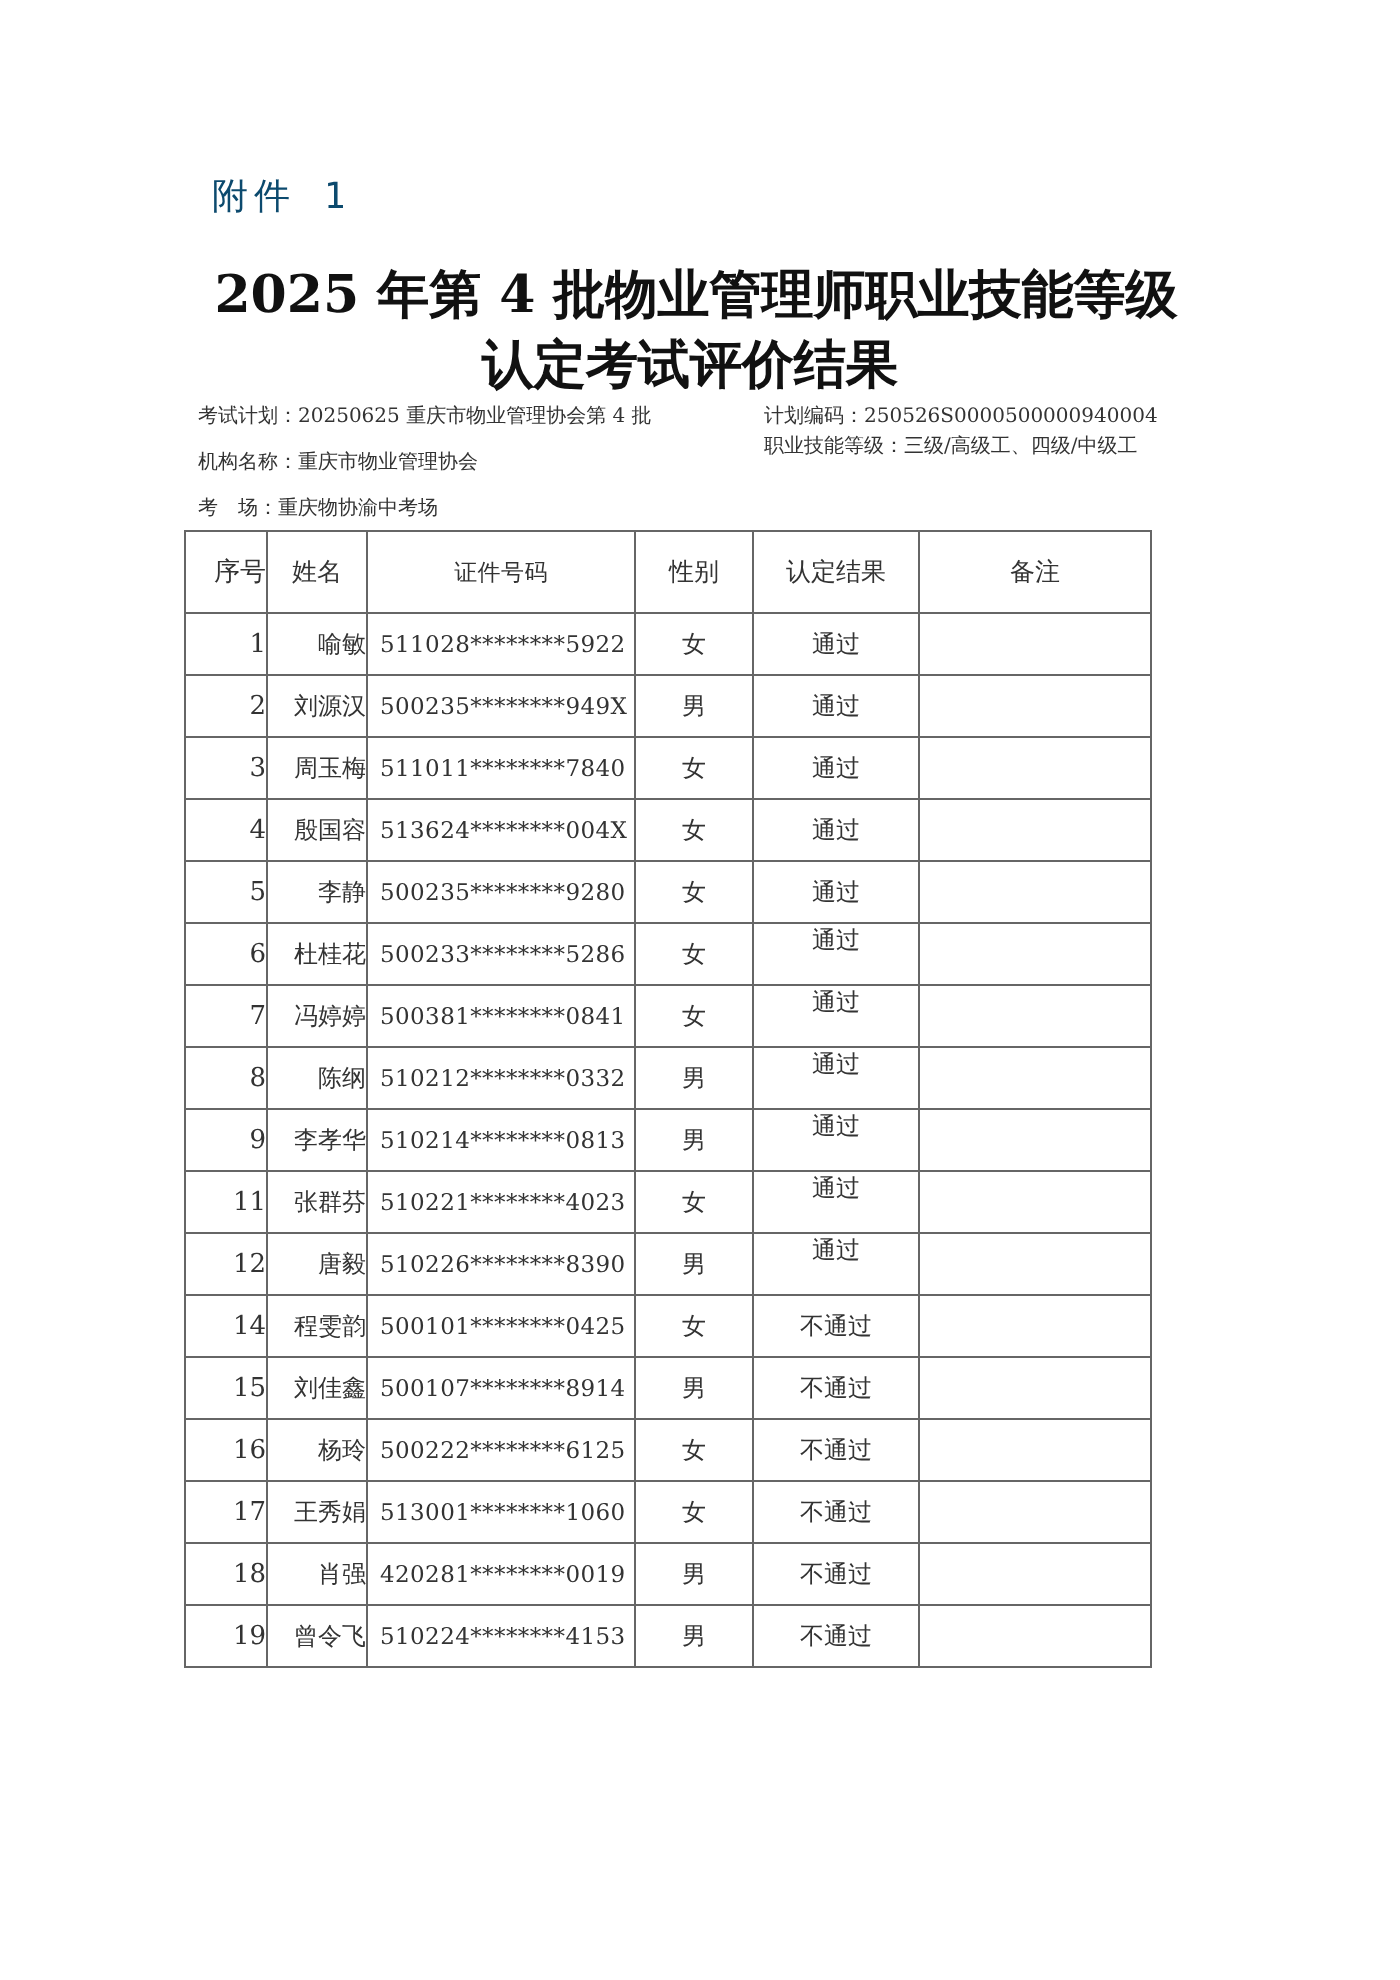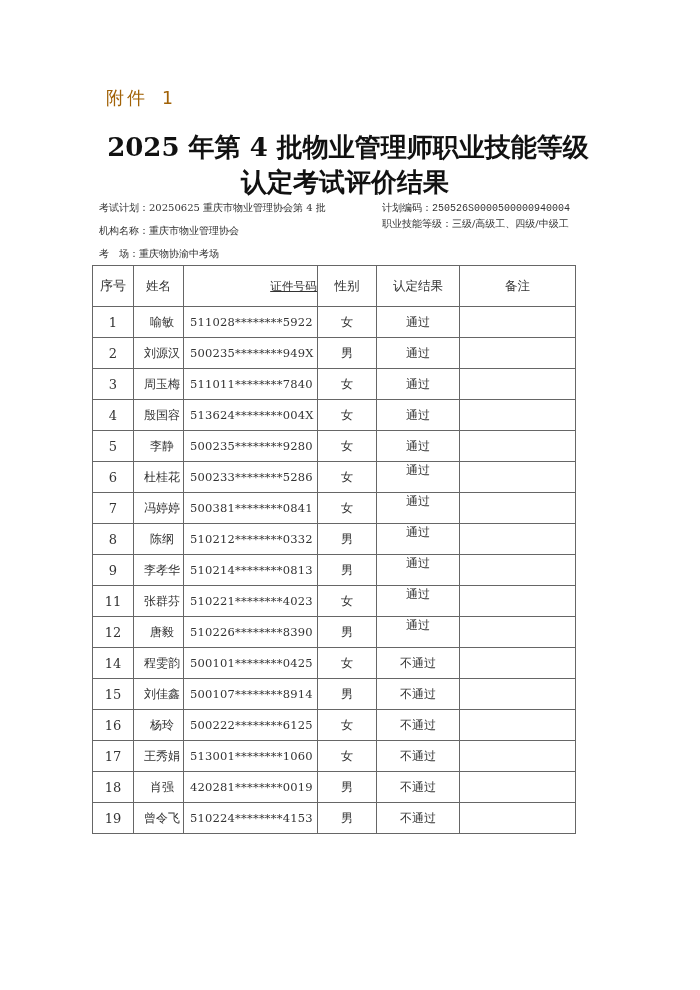--- a/index.html
+++ b/index.html
@@ -1,47 +1,47 @@
 <!DOCTYPE html>
 <html><head>
 <meta charset="utf-8">
 <style>
   html, body { margin:0; padding:0; background:#ffffff; }
   body { width:700px; height:990px; position:relative; overflow:hidden;
          font-family:"DejaVu Serif","Liberation Serif",serif; color:#222; }
-  .attach { position:absolute; left:106px; top:86px; font-size:18px; letter-spacing:3px; color:#a16207;
+  .attach { position:absolute; left:106px; top:86px; font-size:18px; letter-spacing:3px; color:#0c4a6e;
             font-family:"DejaVu Sans Mono","Liberation Mono",monospace; }
   .title { position:absolute; left:0; width:700px; text-align:center; font-weight:bold; font-size:26px; color:#111;
            font-family:"DejaVu Serif","Liberation Serif",serif; }
   .t1 { top:130px; left:-2px; }
   .t2 { top:165px; left:-5px; }
   .meta { position:absolute; font-size:10px; color:#333; white-space:nowrap; }
   .meta.wrap { white-space:normal; width:200px; line-height:14px; }
   table { position:absolute; left:92px; top:265px; border-collapse:collapse; width:484px; table-layout:fixed; }
   td, th { border:1px solid #666; font-size:12px; font-weight:normal; color:#333; padding:0; height:30px; }
   th { height:40px; font-size:12.5px; }
-  .c-no { width:40px; text-align:center; font-size:13px; }
-  .c-name { width:49px; text-align:center; padding-left:7px; }
+  .c-no { width:40px; text-align:right; font-size:13px; }
+  .c-name { width:49px; text-align:right; padding-left:7px; }
   .c-id { width:133px; text-align:left; padding-left:6px; font-size:11.5px; letter-spacing:0.2px; }
   .c-sex { width:58px; text-align:center; }
   .c-res { width:82px; text-align:center; }
   .c-note { text-align:center; }
   th.c-name { text-align:center; padding-left:0; }
-  th.c-id { text-align:right; padding-left:0;text-decoration:underline; }
+  th.c-id { text-align:center; padding-left:0; }
   .up { display:block; position:relative; top:-7px; }
 </style>
 </head>
 <body>
 
 <div class="attach">附件 1</div>
 <div class="title t1">2025 年第 4 批物业管理师职业技能等级</div>
 <div class="title t2">认定考试评价结果</div>
 
 <div class="meta" style="left:99px; top:201px;">考试计划：20250625 重庆市物业管理协会第 4 批</div>
-<div class="meta" style="left:382px; top:201px;font-family:Liberation Mono, monospace;">计划编码：250526S0000500000940004</div>
+<div class="meta" style="left:382px; top:201px;">计划编码：250526S0000500000940004</div>
 <div class="meta" style="left:99px; top:224px;">机构名称：重庆市物业管理协会</div>
 <div class="meta wrap" style="left:382px; top:217px;">职业技能等级：三级/高级工、四级/中级工</div>
 <div class="meta" style="left:99px; top:247px;">考　场：重庆物协渝中考场</div>
 
 <table>
   <thead>
     <tr>
       <th class="c-no">序号</th>
       <th class="c-name">姓名</th>
       <th class="c-id">证件号码</th>

